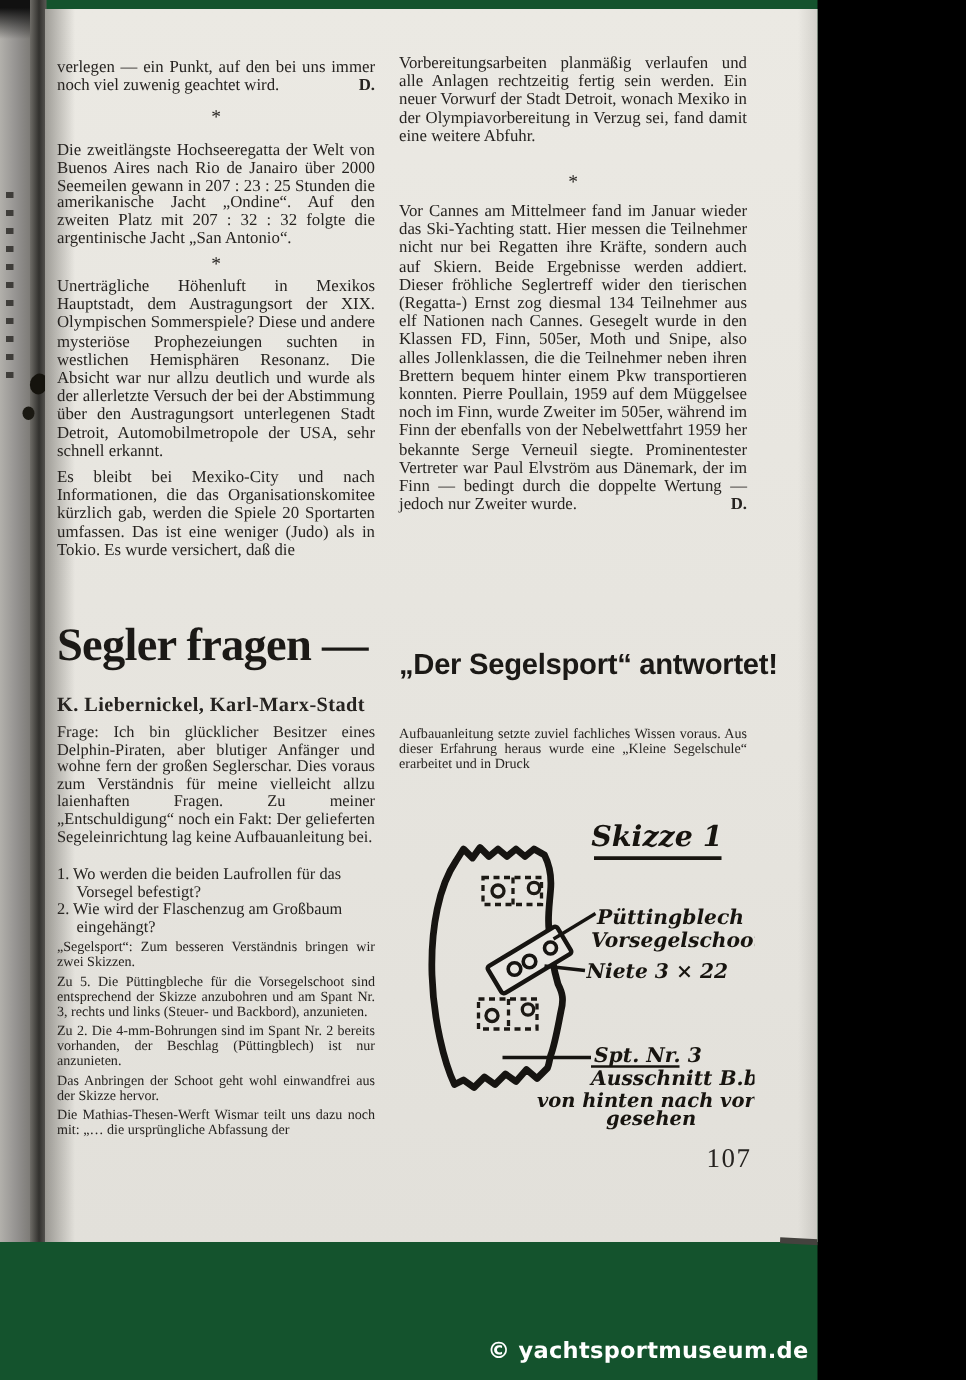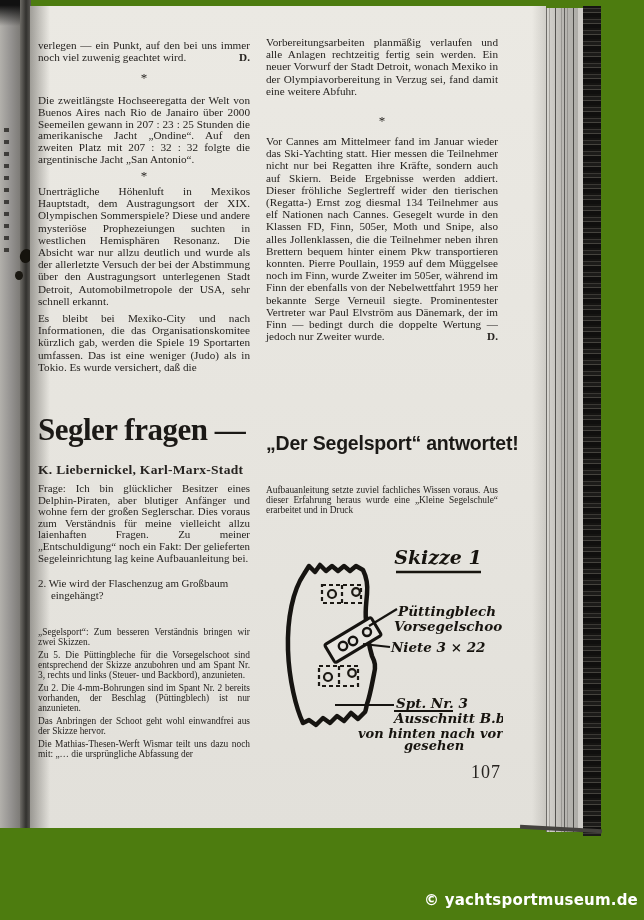--- a/index.html
+++ b/index.html
@@ -1,16 +1,16 @@
 <!DOCTYPE html>
 <html><head>
 <meta charset="utf-8">
 <style>
   html,body{margin:0;padding:0;background:#000;}
-  #screen{position:relative;width:644px;height:920px;background:#4d7c0f;overflow:hidden;
+  #screen{position:relative;width:545px;height:920px;background:#14532d;overflow:hidden;
           font-family:"Liberation Serif",serif;}
   
   .adjacent{position:absolute;left:0;top:0;width:20px;height:828px;
             background:linear-gradient(90deg,#b2b0ab,#949290 55%,#7d7b77);}
   .adjacent-top{position:absolute;left:0;top:0;width:30px;height:26px;
             background:linear-gradient(180deg,#111 20%,rgba(17,17,17,0));}
   .edge-marks{position:absolute;left:4px;top:128px;width:5px;height:132px;
             background:repeating-linear-gradient(180deg,rgba(30,28,25,.75) 0 4px,transparent 4px 12px);}
   .gutter{position:absolute;left:20px;top:0;width:11px;height:828px;
             background:linear-gradient(90deg,#6e6c67,#32312e 55%,#5b5955);}
@@ -72,30 +72,31 @@
   <div class="paper">
 
     <div class="blk para col-l" style="top:33px;">
       <span>verlegen — ein Punkt, auf den bei uns immer noch viel zuwenig geachtet wird.</span>
       <span class="sig">D.</span>
     </div>
     <div class="blk sep col-l" style="top:64px;">*</div>
     <div class="blk para tight col-l" style="top:89px;">Die zweitlängste Hochseeregatta der Welt von Buenos Aires nach Rio de Janairo über 2000 Seemeilen gewann in 207 : 23 : 25 Stunden die amerikanische Jacht „Ondine“. Auf den zweiten Platz mit 207 : 32 : 32 folgte die argentinische Jacht „San Antonio“.</div>
     <div class="blk sep col-l" style="top:162px;">*</div>
     <div class="blk para col-l" style="top:179px;">Unerträgliche Höhenluft in Mexikos Hauptstadt, dem Austragungsort der XIX. Olympischen Sommerspiele? Diese und andere mysteriöse Prophezeiungen suchten in westlichen Hemisphären Resonanz. Die Absicht war nur allzu deutlich und wurde als der allerletzte Versuch der bei der Abstimmung über den Austragungsort unterlegenen Stadt Detroit, Automobilmetropole der USA, sehr schnell erkannt.</div>
-    <div class="blk para col-l" style="top:306px;">Es bleibt bei Mexiko-City und nach Informationen, die das Organisationskomitee kürzlich gab, werden die Spiele 19 Sportarten umfassen. Das ist eine weniger (Judo) als in Tokio. Es wurde versichert, daß die</div>
+    <div class="blk para col-l" style="top:306px;">Es bleibt bei Mexiko-City und nach Informationen, die das Organisationskomitee kürzlich gab, werden die Spiele 20 Sportarten umfassen. Das ist eine weniger (Judo) als in Tokio. Es wurde versichert, daß die</div>
 
     <div class="blk h1" style="left:8px;top:406px;">Segler fragen —</div>
     <div class="blk author" style="left:8px;top:456px;">K. Liebernickel, Karl-Marx-Stadt</div>
 
     <div class="blk frage col-l" style="top:477px;">
       <span class="b">Frage:</span><span> Ich bin glücklicher Besitzer eines Delphin-Piraten, aber blutiger Anfänger und wohne fern der großen Seglerschar. Dies voraus zum Verständnis für meine vielleicht allzu laienhaften Fragen. Zu meiner „Entschuldigung“ noch ein Fakt: Der gelieferten Segeleinrichtung lag keine Aufbauanleitung bei.</span>
     </div>
 
     <div class="blk col-l" style="top:572px;">
+      <p class="qitem">1. Wo werden die beiden Laufrollen für das Vorsegel befestigt?</p>
       <p class="qitem">2. Wie wird der Flaschenzug am Großbaum eingehängt?</p>
     </div>
 
     <div class="blk col-l" style="top:621px;">
       <p class="small"><span class="b">„Segelsport“:</span><span> Zum besseren Verständnis bringen wir zwei Skizzen.</span></p>
       <p class="small"><span class="b">Zu 5.</span><span> Die Püttingbleche für die Vorsegelschoot sind entsprechend der Skizze anzubohren und am Spant Nr. 3, rechts und links (Steuer- und Backbord), anzunieten.</span></p>
       <p class="small"><span class="b">Zu 2.</span><span> Die 4-mm-Bohrungen sind im Spant Nr. 2 bereits vorhanden, der Beschlag (Püttingblech) ist nur anzunieten.</span></p>
       <p class="small">Das Anbringen der Schoot geht wohl einwandfrei aus der Skizze hervor.</p>
       <p class="small">Die Mathias-Thesen-Werft Wismar teilt uns dazu noch mit: „… die ursprüngliche Abfassung der</p>
     </div>

